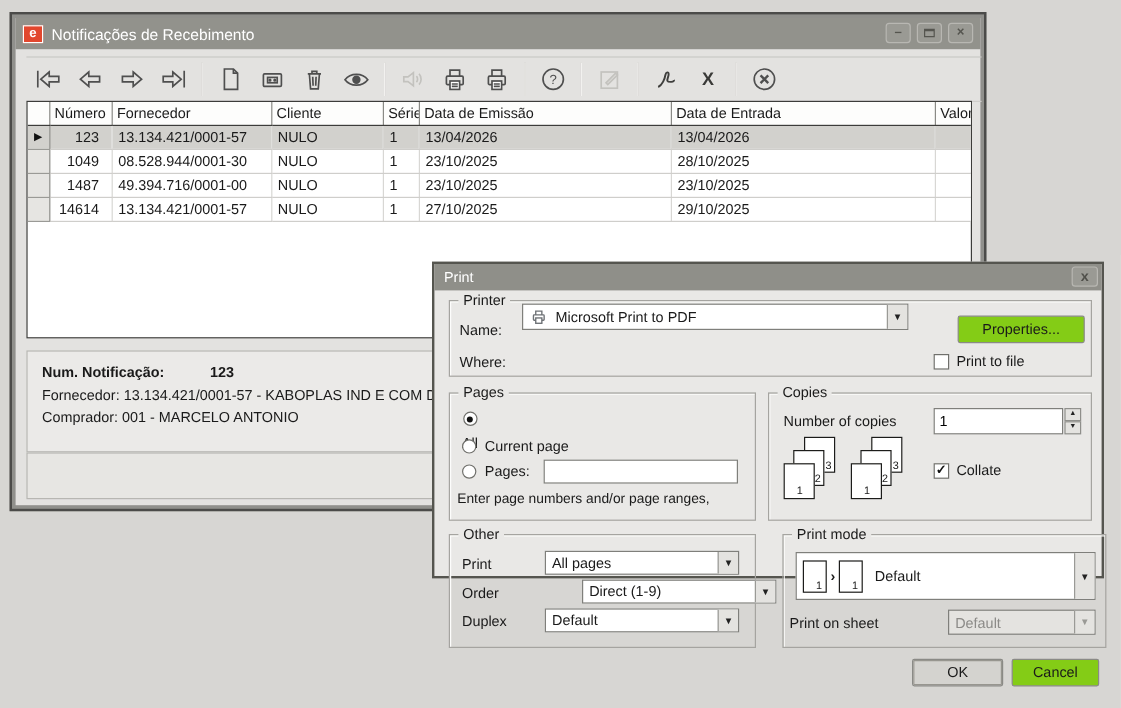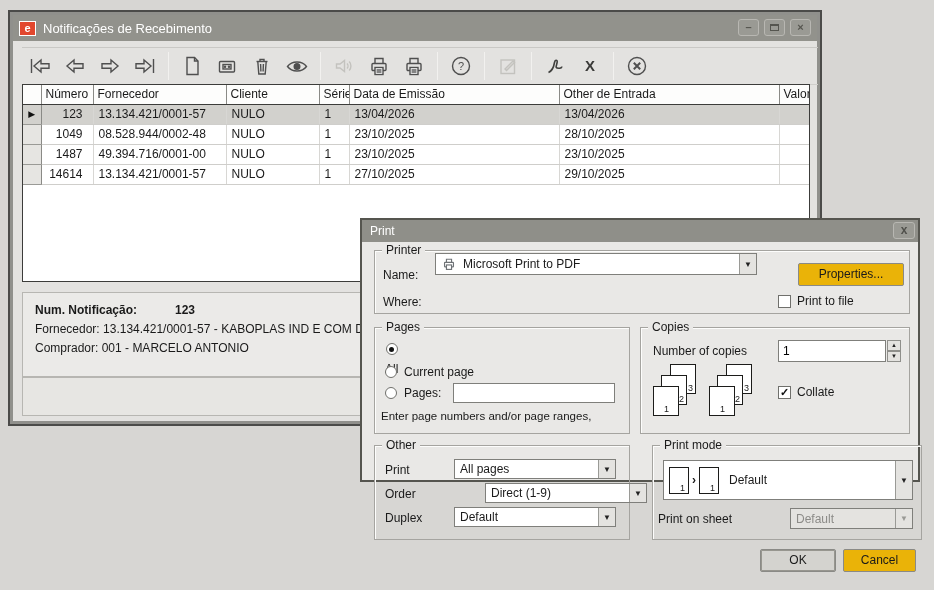--- a/index.html
+++ b/index.html
@@ -124,21 +124,21 @@
   }
   .combo .drop {
     margin-left:auto; width:17px; height:100%; background:#e4e3e0;
     border-left:1px solid #9a9a96; display:flex; align-items:center; justify-content:center;
     font-size:8px; color:#222;
   }
   .combo.disabled { background:#e4e3e0; color:#8c8b88; }
   .combo.disabled .drop { color:#9a9a96; }
 
   .btn {
-    position:absolute; height:23px; background:#eab308;
+    position:absolute; height:23px; background:#84cc16;
     border:1px solid #8a8a86; border-radius:2px; text-align:center;
     line-height:21px; cursor:default;
   }
   .btn.default { background:#d4d3cf; box-shadow:inset 0 0 0 1px #97968f; }
 
   .checkbox { position:absolute; display:flex; align-items:center; gap:6px; }
   .checkbox .box {
     width:13px; height:13px; background:#fff; border:1px solid #70706c;
     font-size:11px; font-weight:bold; line-height:11px; text-align:center; color:#111;
   }
@@ -312,37 +312,37 @@
             <col class="c6">
           </colgroup>
         <tbody>
             <tr>
           <th class="sel-cell"></th>
           <th>Número</th>
           <th>Fornecedor</th>
           <th>Cliente</th>
           <th>Série</th>
           <th>Data de Emissão</th>
-          <th>Other de Entrada</th>
+          <th>Data de Entrada</th>
           <th>Valor do</th>
         </tr>
         <tr class="selected">
           <td class="sel-cell">▶</td>
           <td class="num">123</td>
           <td>13.134.421/0001-57</td>
           <td>NULO</td>
           <td>1</td>
           <td>13/04/2026</td>
           <td>13/04/2026</td>
           <td></td>
         </tr>
         <tr>
           <td class="sel-cell"></td>
           <td class="num">1049</td>
-          <td>08.528.944/0002-48</td>
+          <td>08.528.944/0001-30</td>
           <td>NULO</td>
           <td>1</td>
           <td>23/10/2025</td>
           <td>28/10/2025</td>
           <td></td>
         </tr>
         <tr>
           <td class="sel-cell"></td>
           <td class="num">1487</td>
           <td>49.394.716/0001-00</td>

